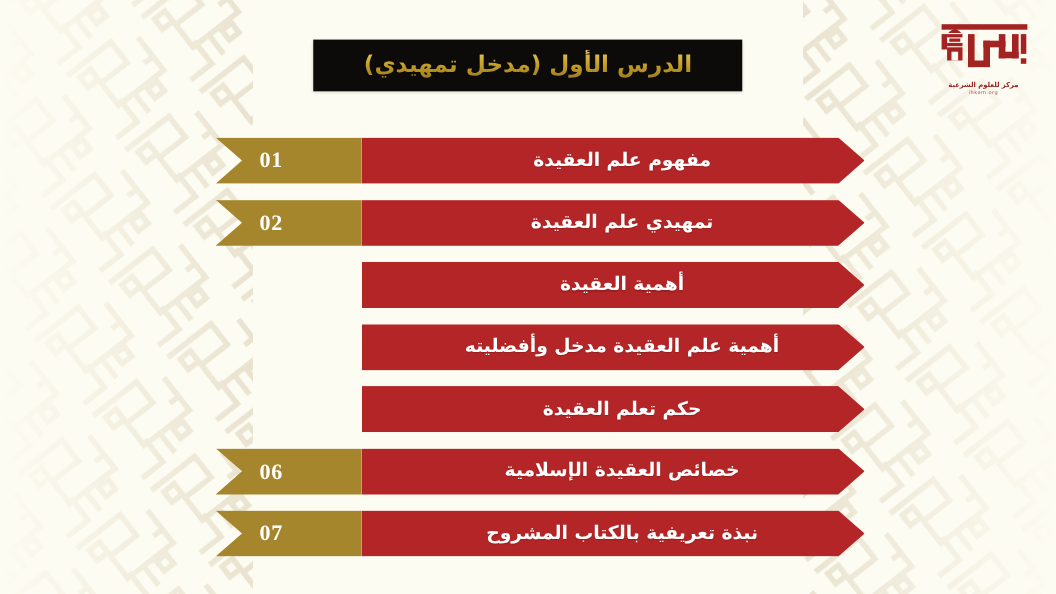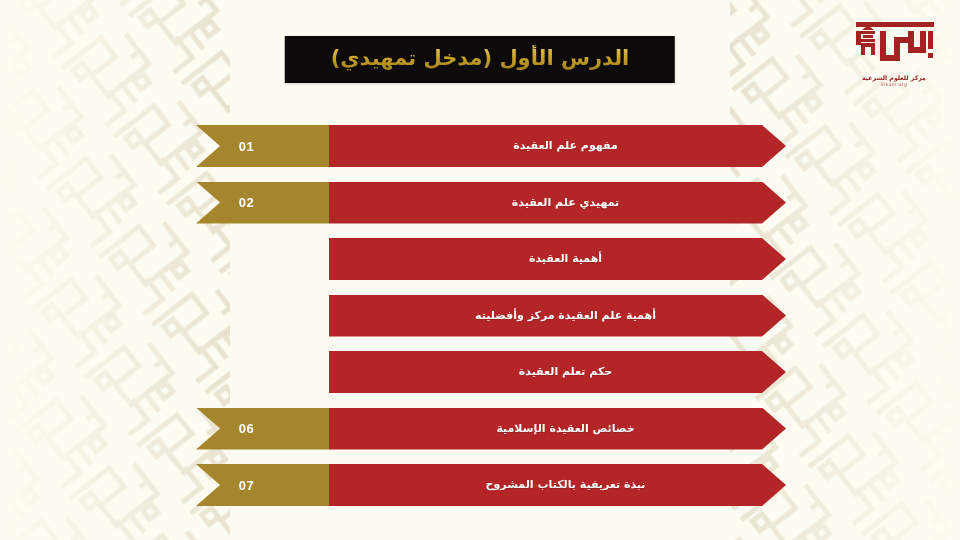--- a/index.html
+++ b/index.html
@@ -121,21 +121,21 @@
     background: #b32526;
     display: flex;
     align-items: center;
     justify-content: center;
     
     clip-path: polygon(0 0, calc(100% - 24px) 0, 100% 50%, calc(100% - 24px) 100%, 0 100%);
     padding-left: 16px;
   }
   .item-label .label-text {
     color: #ffffff;
-    font-size: 11px;
+    font-size: 17px;
     font-weight: bold;
     line-height: 1.2;
     white-space: nowrap;
     letter-spacing: 0.1px;
     text-shadow: 0 1px 1px rgba(0,0,0,0.14);
   }
 
   
   .item-number {
     position: relative;
@@ -144,22 +144,22 @@
     height: 42px;
     margin-left: -24px;
     background: #a5862c;
     display: flex;
     align-items: center;
     justify-content: center;
     clip-path: polygon(24px 0, 100% 0, 100% 100%, 24px 100%, 48px 50%);
   }
   .item-number .number-text {
     color: #ffffff;
-    font-family: Liberation Sans, sans-serif;
-    font-size: 13px;
+    font-family: Liberation Serif, serif;
+    font-size: 20px;
     font-weight: bold;
     letter-spacing: 0.5px;
     line-height: 1;
     padding-right: 8px;
     direction: ltr;
   }
 </style>
 </head>
 <body>
 
@@ -260,21 +260,21 @@
     </div>
 
     <div class="item-row">
       <div class="item-label">
         <span class="label-text">أهمية العقيدة</span>
       </div>
     </div>
 
     <div class="item-row">
       <div class="item-label">
-        <span class="label-text">أهمية علم العقيدة مركز وأفضليته</span>
+        <span class="label-text">أهمية علم العقيدة مدخل وأفضليته</span>
       </div>
     </div>
 
     <div class="item-row">
       <div class="item-label">
         <span class="label-text">حكم تعلم العقيدة</span>
       </div>
     </div>
 
     <div class="item-row">

